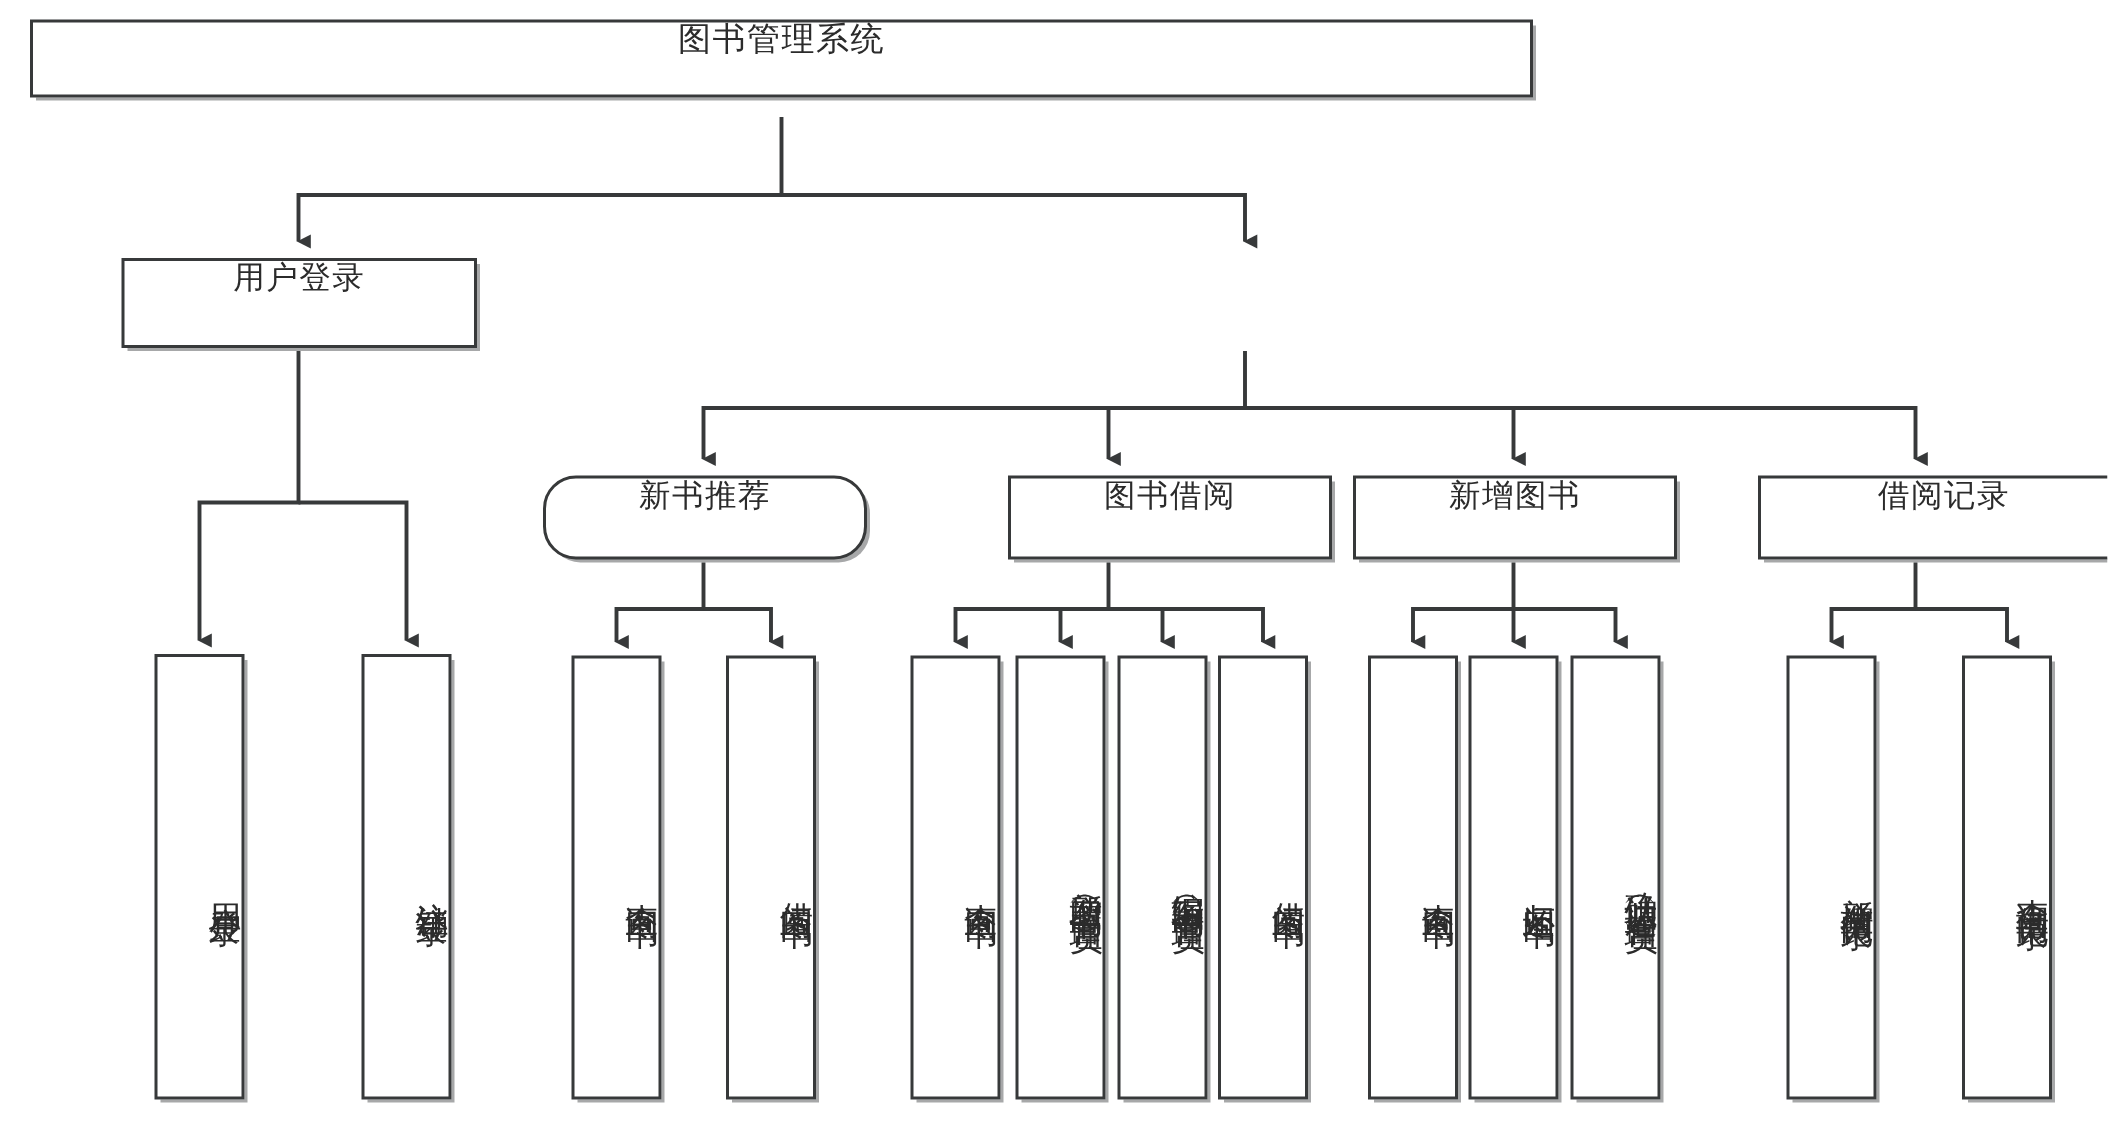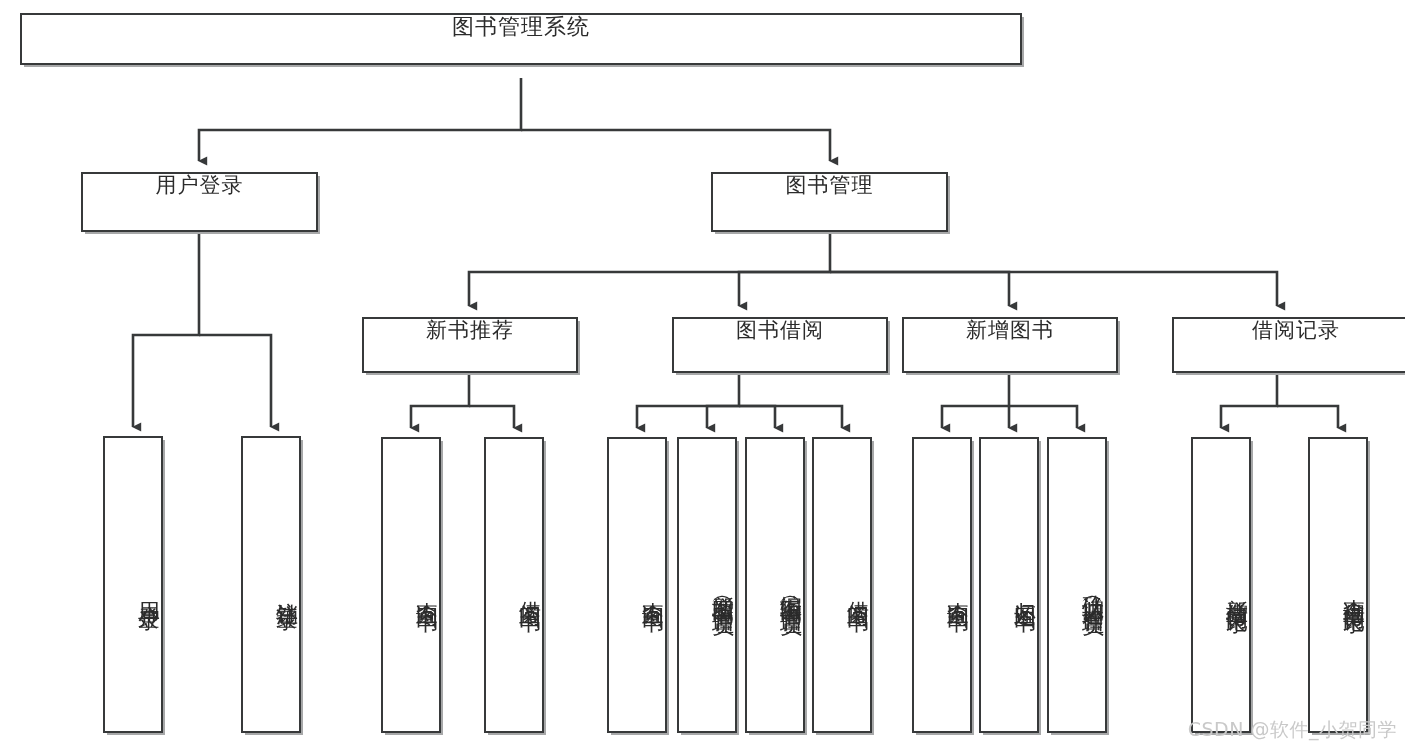--- a/index.html
+++ b/index.html
@@ -114,25 +114,22 @@
     <path class="wire" d="M1277,406 L1338,406 L1338,428" marker-end="url(#arrow)"></path>
   </svg>
 
   <div class="node h root" style="left:20px; top:13px; width:1002px; height:52px;">
     <span class="lbl">图书管理系统</span>
   </div>
 
   <div class="node h" style="left:81px; top:172px; width:237px; height:60px;">
     <span class="lbl">用户登录</span>
   </div>
-  <div class="node h" style="left:711px; top:172px; width:237px; height:60px;">
-    <span class="lbl">图书管理</span>
-  </div>
 
-  <div class="node h" style="left:362px; top:317px; width:216px; height:56px;">
+  <div class="node h" style="left:362px; top:317px; width:216px; height:56px;border-radius:22px;">
     <span class="lbl">新书推荐</span>
   </div>
   <div class="node h" style="left:632px; top:317px; width:216px; height:56px;margin-left:40px;">
     <span class="lbl">图书借阅</span>
   </div>
   <div class="node h" style="left:902px; top:317px; width:216px; height:56px;">
     <span class="lbl">新增图书</span>
   </div>
   <div class="node h" style="left:1172px; top:317px; width:248px; height:56px;">
     <span class="lbl">借阅记录</span>
@@ -175,15 +172,14 @@
     <span class="vtext">确认归还（管理员）</span>
   </div>
 
   <div class="node v" style="left:1191px; top:437px; width:60px; height:296px;">
     <span class="vtext">新增借阅记录</span>
   </div>
   <div class="node v" style="left:1308px; top:437px; width:60px; height:296px;">
     <span class="vtext">查询借阅记录</span>
   </div>
 
-  <div class="watermark">CSDN @软件_小贺同学</div>
 
 </div>
 
 </body></html>

